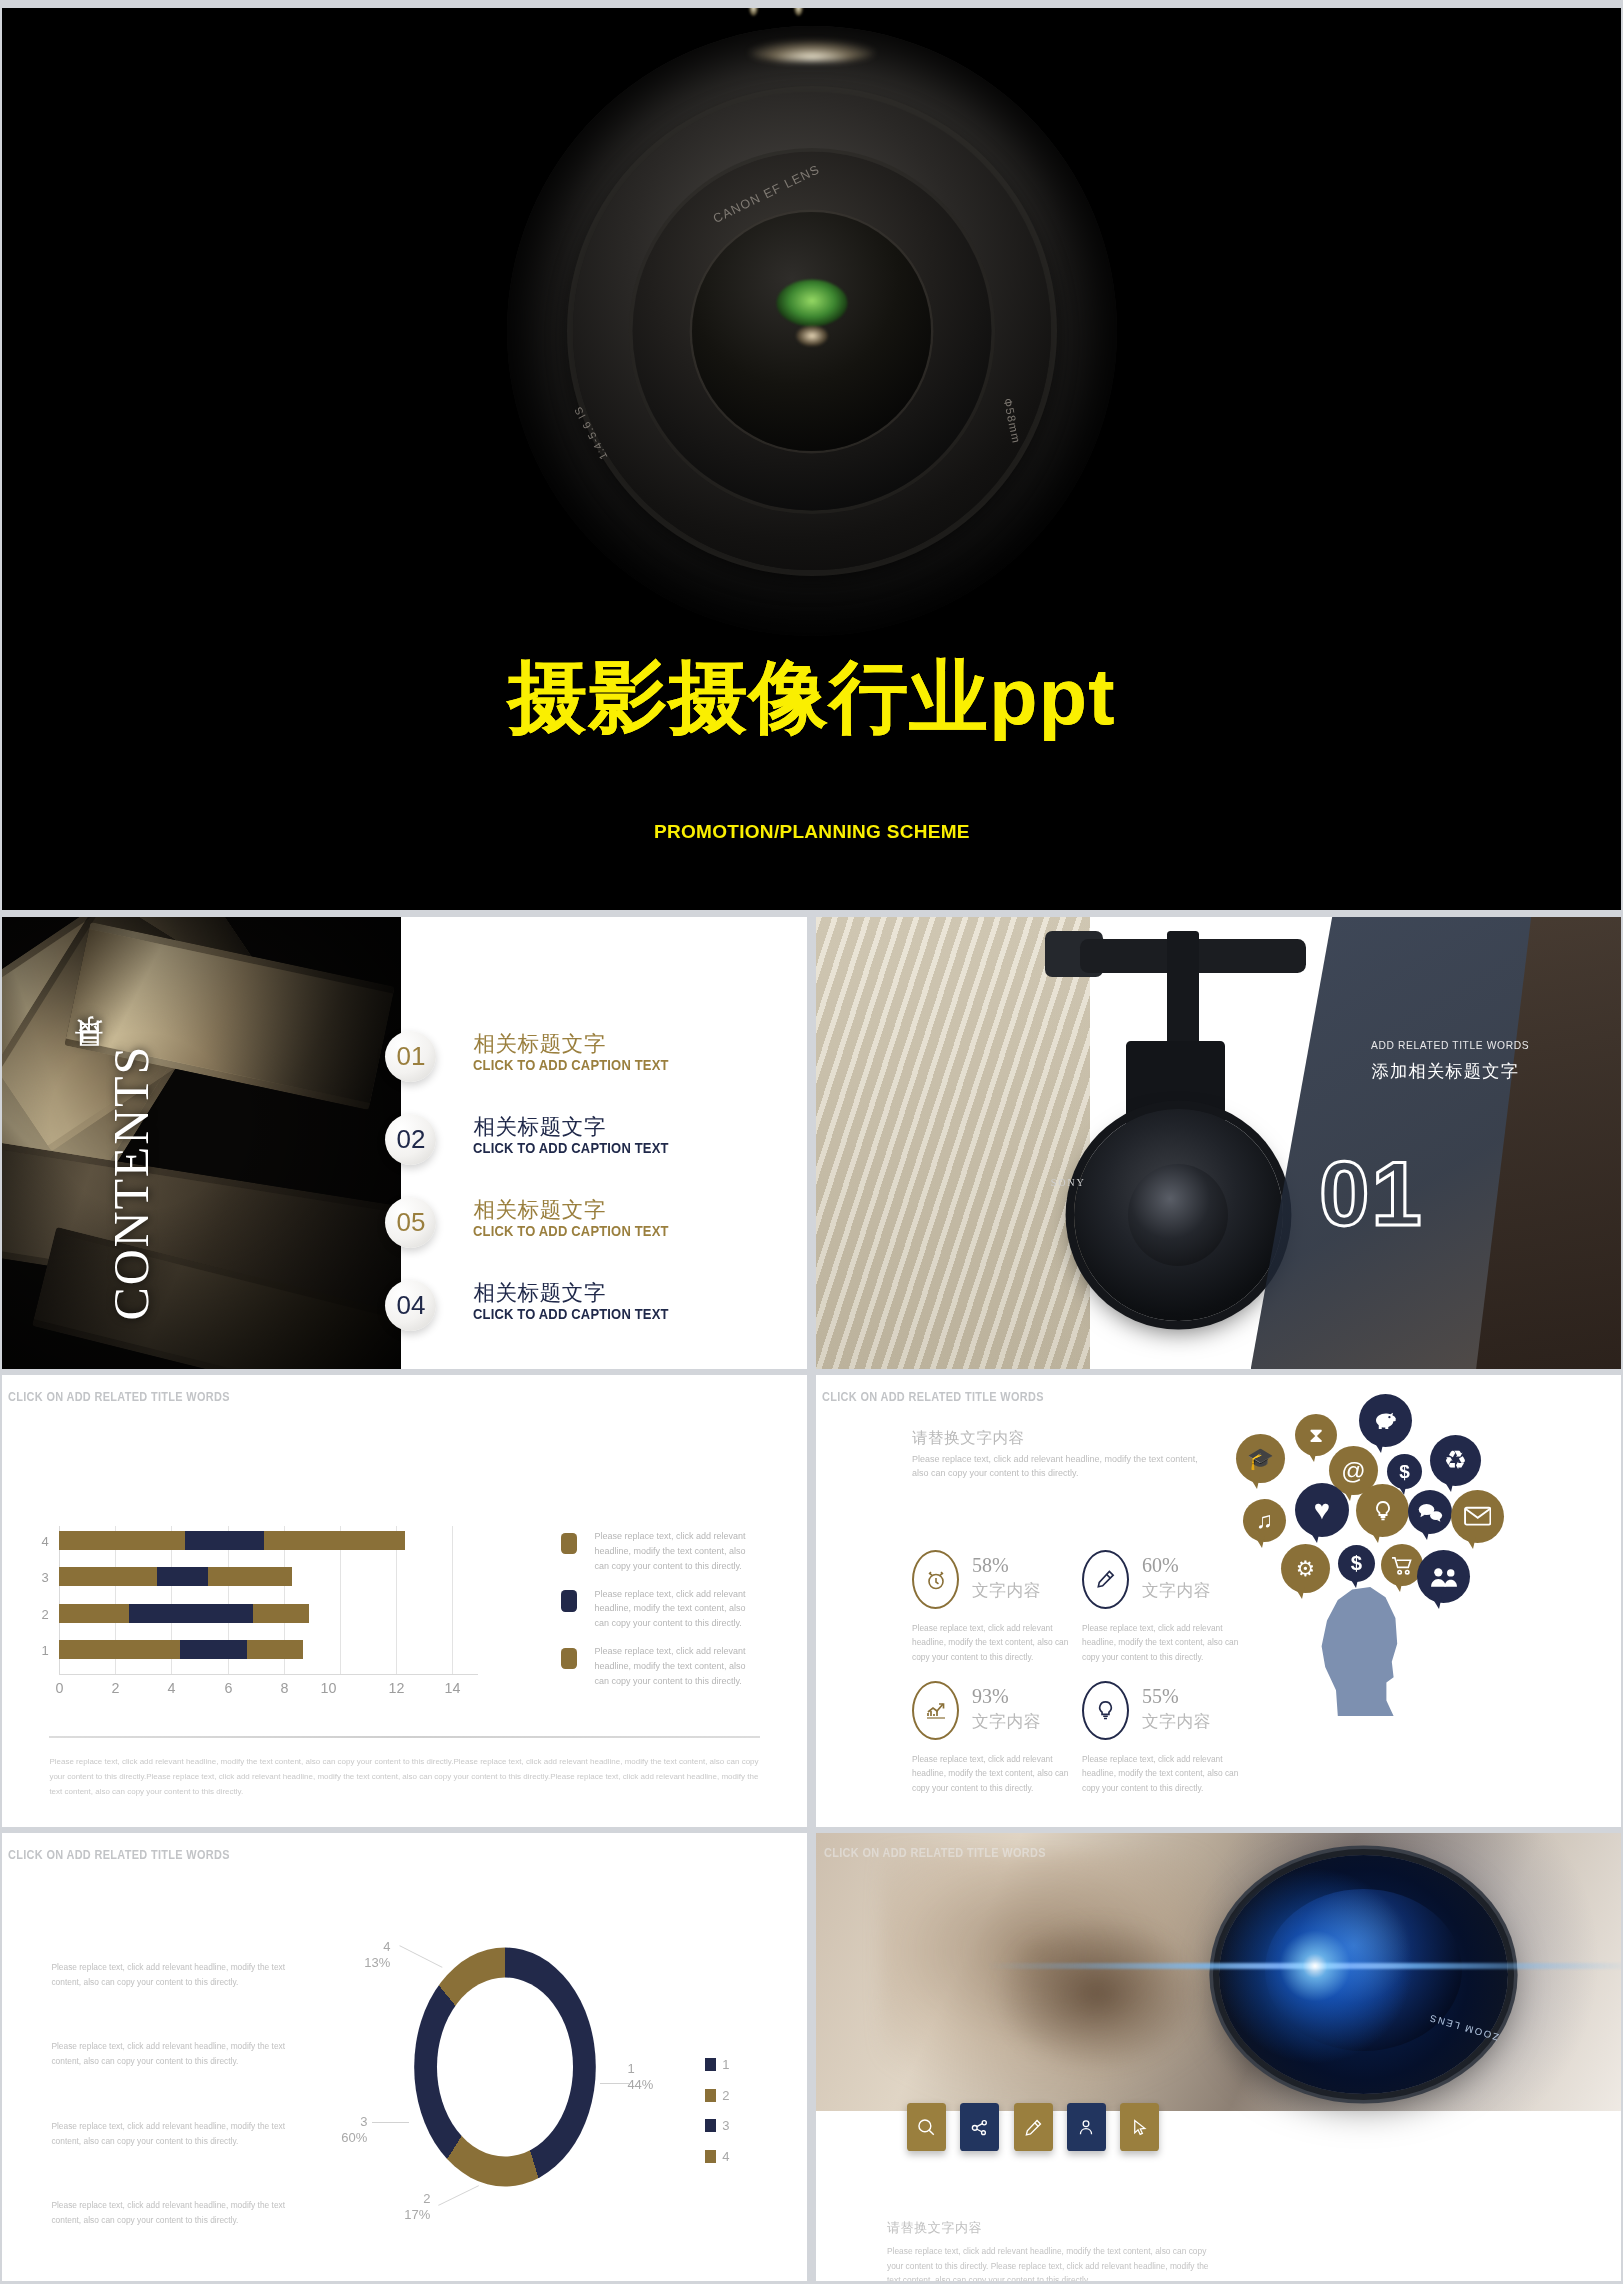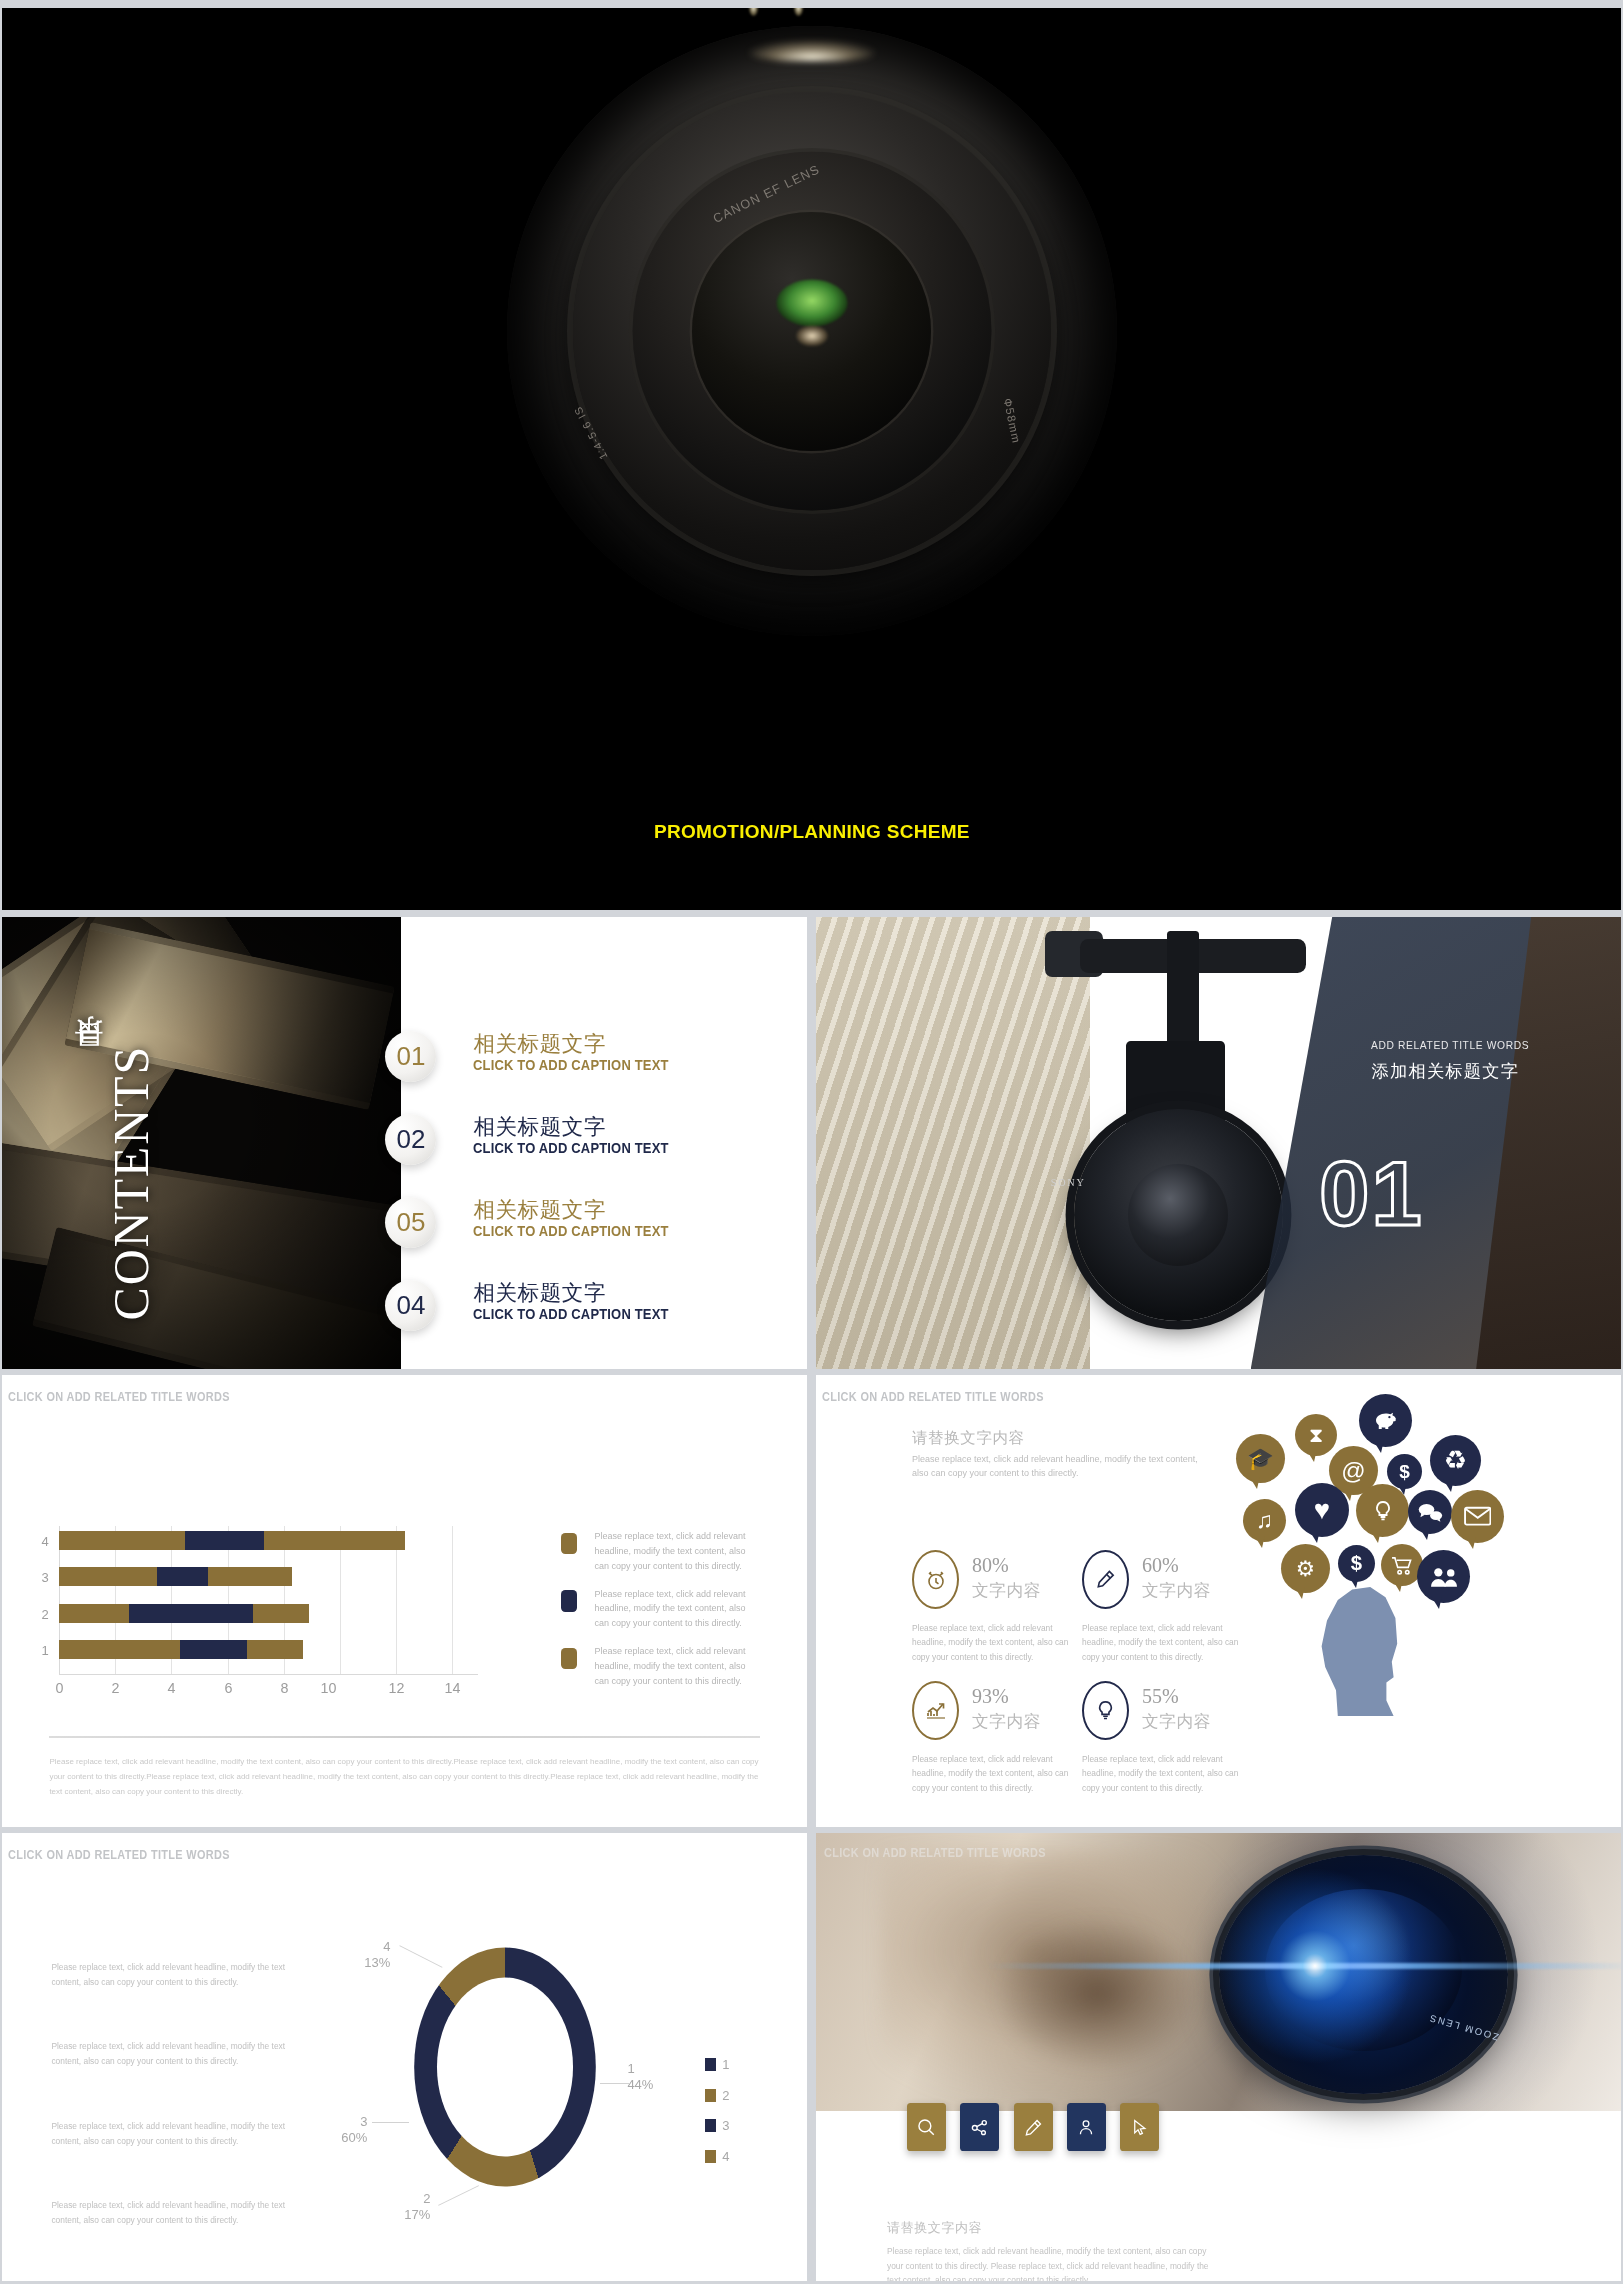--- a/index.html
+++ b/index.html
@@ -321,20 +321,21 @@
           </div>
         </div>
       </div>
       <div class="lens-dot" style="left:272px;top:26px;"></div>
       <div class="lens-dot" style="left:317px;top:26px;"></div>
     </div>
     <div class="lens-body-text lbl-canon">CANON EF LENS</div>
     <div class="lens-body-text lbl-mm">Ф58mm</div>
     <div class="lens-body-text lbl-af">1:4-5.6 IS</div>
 
+    <div class="cover-title">摄影摄像行业ppt</div>
     <div class="cover-sub-en">
       <div>PROMOTION/PLANNING SCHEME</div>
     </div>
   </div>
 
   <div class="slide s2">
     <div class="film-panel">
       <div class="film-strip f1"></div>
       <div class="film-strip f2"></div>
       <div class="film-strip f3"></div>
@@ -477,21 +478,21 @@
 
     <div class="stat" style="left:96px; top:175px;">
       <div class="stat-oval" style="border-color:#8a7038; color:#8a7038;">
         <svg width="24" height="24" viewBox="0 0 24 24" fill="none" stroke="#8a7038" stroke-width="1.6">
           <circle cx="12" cy="13.5" r="7"></circle>
             <path d="M12 10v4l2.5 1.8"></path>
           <path d="M5.5 5.2 8 7.4M18.5 5.2 16 7.4"></path>
             <path d="M7 4.2 5 6M17 4.2 19 6"></path>
         </svg>
       </div>
-      <div class="stat-pct">80%</div>
+      <div class="stat-pct">58%</div>
       <div class="stat-cn">文字内容</div>
       <div class="stat-p">Please replace text, click add relevant headline, modify the text content, also can copy your content to this directly.</div>
     </div>
 
     <div class="stat" style="left:266px; top:175px;">
       <div class="stat-oval" style="border-color:#22294a; color:#22294a;">
         <svg width="23" height="23" viewBox="0 0 24 24" fill="none" stroke="#22294a" stroke-width="1.7">
           <path d="M16 3.5 L20 7.5 L9 18.5 L4.5 19.5 L5.5 15Z"></path>
             <path d="M13 6.5 L17 10.5"></path>
         </svg>

